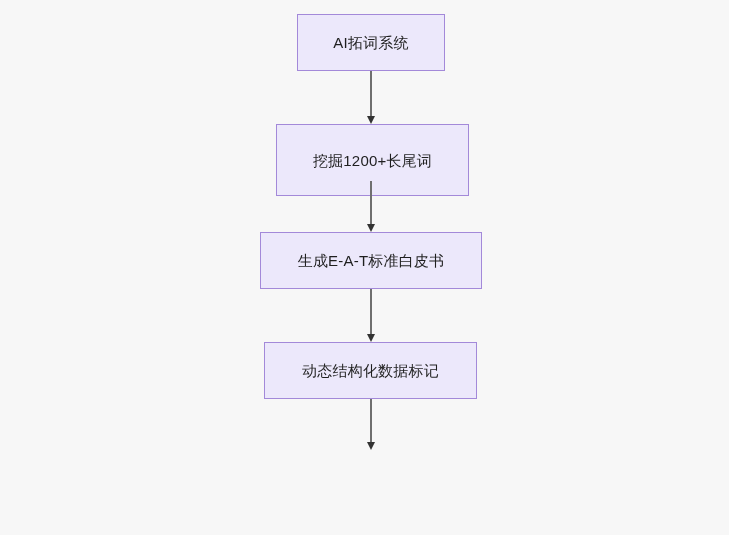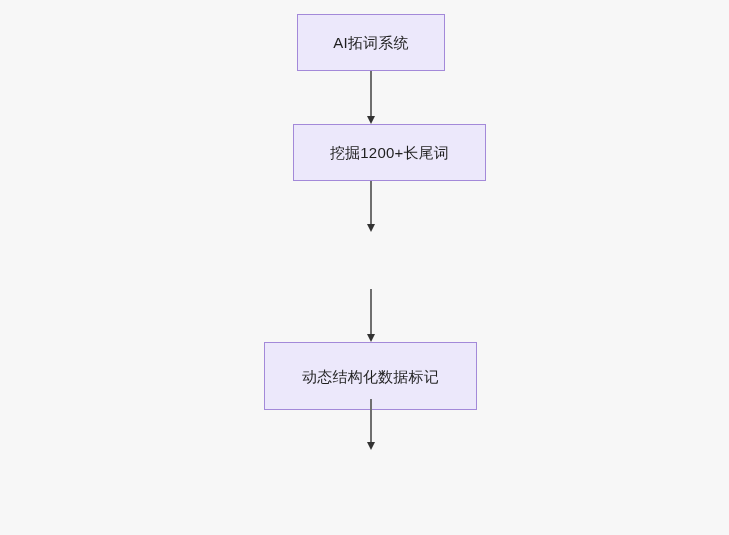--- a/index.html
+++ b/index.html
@@ -34,23 +34,23 @@
     letter-spacing: 0.2px;
     white-space: nowrap;
   }
 
   .node-label {
     display: block;
   }
 
   
   #node-1 { left: 297px; top: 14px;  width: 148px; height: 57px; }
-  #node-2 { left: 293px; top: 124px; width: 193px; height: 57px; }
+  #node-2 { left: 276px; top: 124px; width: 193px; height: 72px; }
   #node-3 { left: 260px; top: 232px; width: 222px; height: 57px; }
-  #node-4 { left: 264px; top: 342px; width: 213px; height: 68px; }
+  #node-4 { left: 264px; top: 342px; width: 213px; height: 57px; }
   #node-5 { left: 254px; top: 450px; width: 233px; height: 57px; }
 
   .connector {
     position: absolute;
     left: 367px;
     width: 9px;
   }
   .connector .line {
     position: absolute;
     left: 3px;
@@ -101,20 +101,23 @@
 
   <div class="node" id="node-2">
     <span class="node-label">挖掘1200+长尾词</span>
   </div>
 
   <div class="connector" id="connector-2">
     <div class="line"></div>
     <div class="head"></div>
   </div>
 
+  <div class="node" id="node-3">
+    <span class="node-label">生成E-A-T标准白皮书</span>
+  </div>
 
   <div class="connector" id="connector-3">
     <div class="line"></div>
     <div class="head"></div>
   </div>
 
   <div class="node" id="node-4">
     <span class="node-label">动态结构化数据标记</span>
   </div>
 

